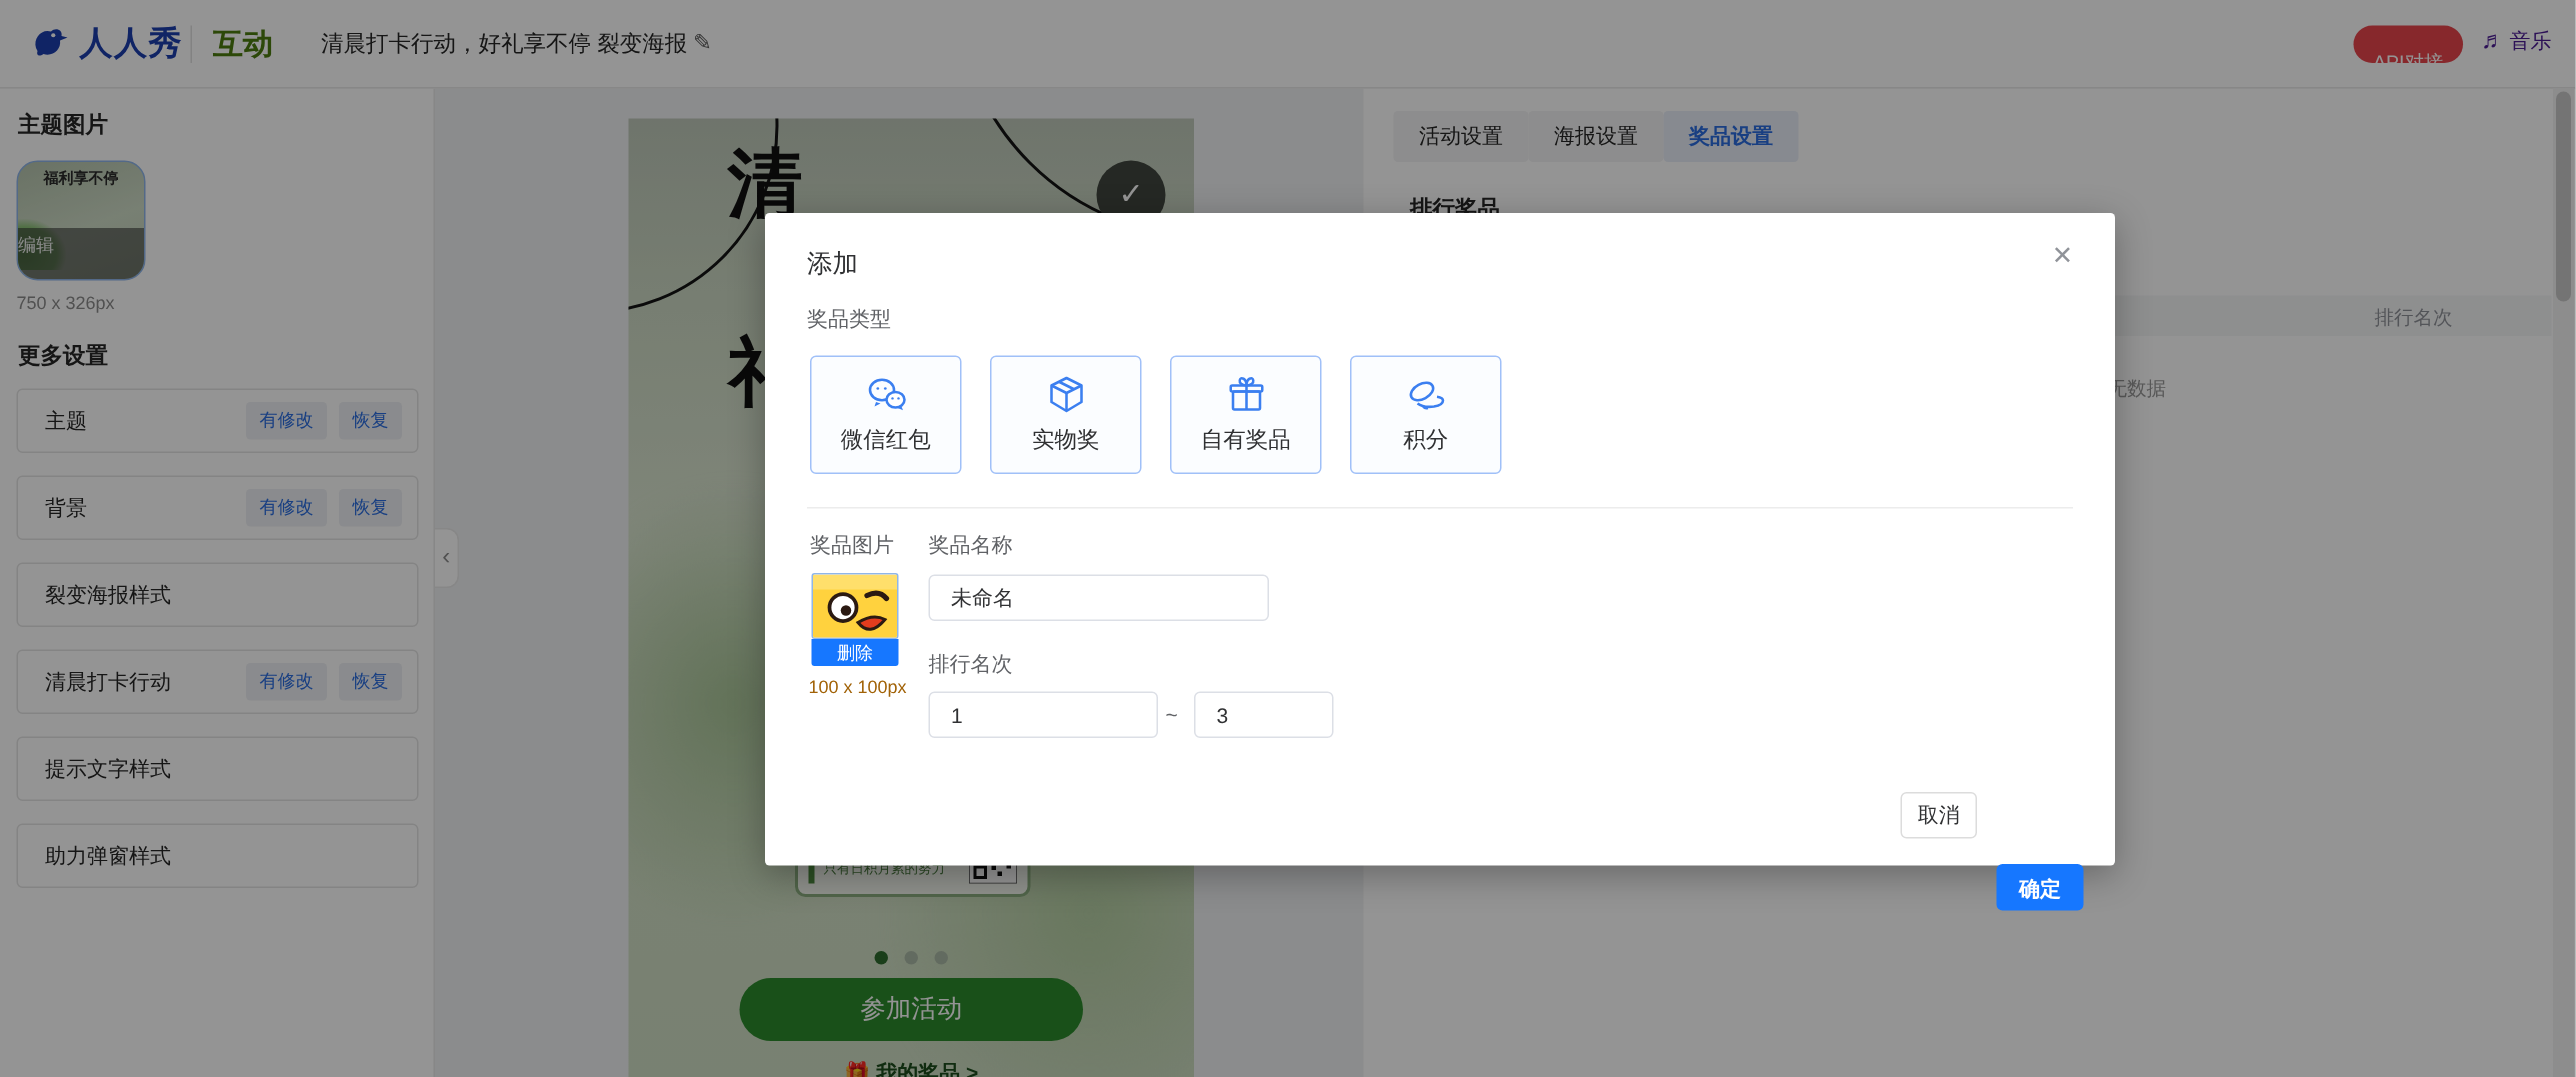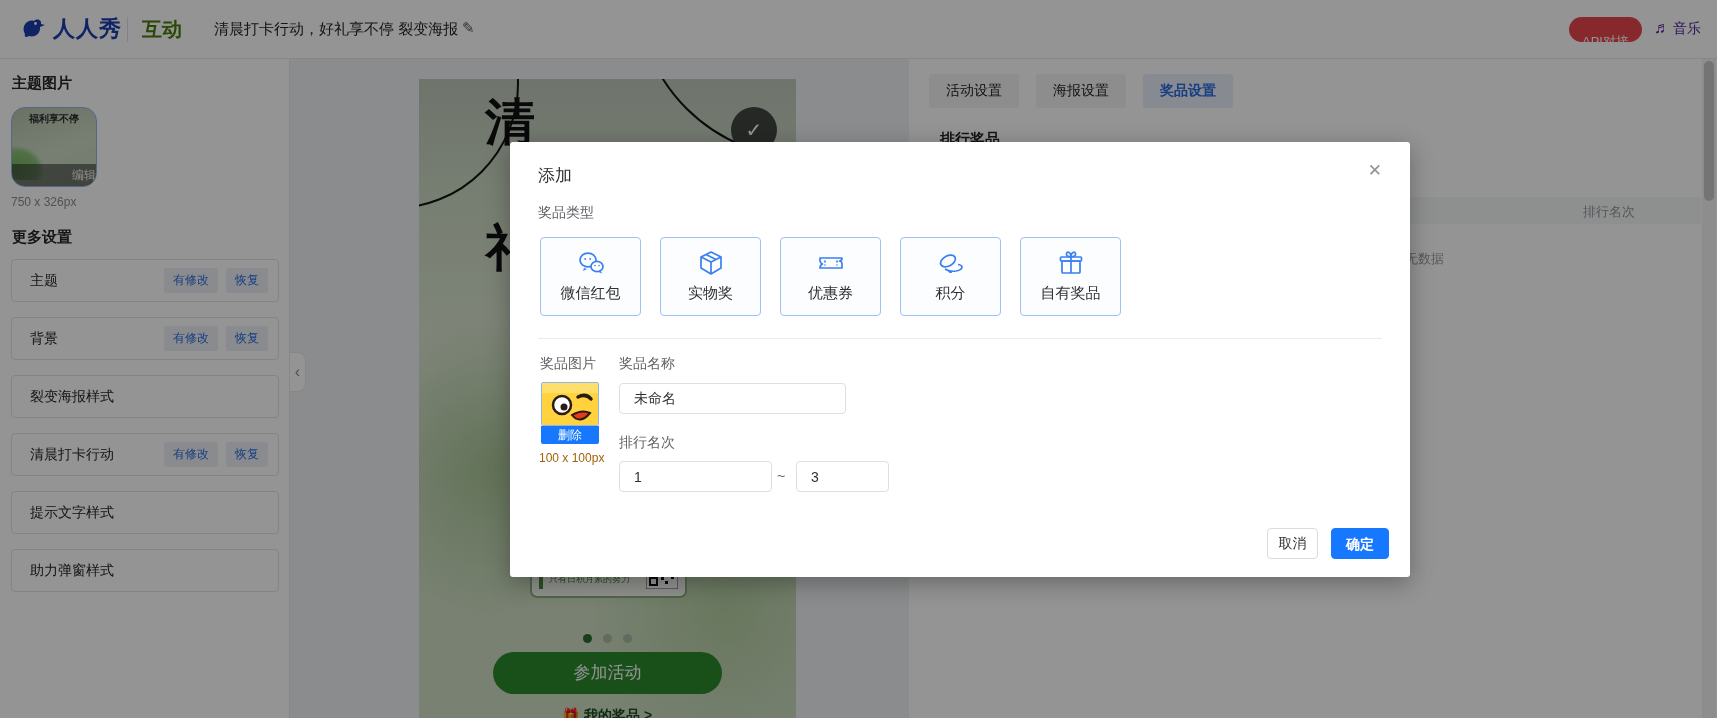--- a/index.html
+++ b/index.html
@@ -22,22 +22,22 @@
 
   
   .sidebar { position:absolute; left:0; top:59px; width:290px; height:659px;
     background:#fff; border-right:1px solid #e8e8e8; z-index:4; }
   .sb-h { position:absolute; left:12px; font-size:15px; font-weight:bold; color:#262626; }
   .thumb { position:absolute; left:11px; top:48px; width:86px; height:80px; border:1px solid #8fb6ea; border-radius:14px;
     background:linear-gradient(160deg,#b6c5ae 0%,#cfdcc7 55%,#c2d3b8 100%); overflow:hidden; cursor:pointer; }
   .thumb-cap { position:absolute; left:0; top:4px; width:100%; text-align:center; font-size:10px; font-weight:bold; color:#2b2b2b; }
   .thumb-leaf { position:absolute; left:-8px; bottom:6px; width:40px; height:34px;
     background:radial-gradient(ellipse at 30% 70%, #6fae5d 0%, #8cc178 55%, transparent 72%); }
-  .thumb-edit { position:absolute; left:0; bottom:0; width:100%; height:22px; background:rgba(40,40,40,.55);
-    color:#f0f0f0; font-size:12px; text-align:right; line-height:22px; }
+  .thumb-edit { position:absolute; left:0; bottom:0; width:100%; height:34px; background:rgba(40,40,40,.55);
+    color:#f0f0f0; font-size:12px; text-align:left; line-height:22px; }
   .thumb-size { position:absolute; left:11px; top:136px; font-size:12px; color:#8c8c8c; }
   .s-item { position:absolute; left:11px; width:268px; height:43px; border:1px solid #e4e4e4; border-radius:4px;
     display:flex; align-items:center; padding:0 10px 0 18px; cursor:pointer; background:#fff; }
   .s-item .lbl { font-size:14px; color:#262626; flex:1; }
   .chip { font-size:12px; color:#2b6de0; background:#eef0f4; border-radius:3px; padding:4px 9px; margin-left:8px; cursor:pointer; }
   .collapse-tab { position:absolute; left:290px; top:352px; width:16px; height:40px; background:#fff;
     border:1px solid #e8e8e8; border-left:none; border-radius:0 8px 8px 0; color:#8c8c8c;
     font-size:16px; line-height:38px; text-align:center; cursor:pointer; z-index:4; }
 
   
@@ -61,21 +61,21 @@
   .dots { position:absolute; left:0; top:555px; width:100%; display:flex; justify-content:center; gap:11px; }
   .dots span { width:9px; height:9px; border-radius:50%; background:#aab8a6; cursor:pointer; }
   .dots span.on { background:#2d6b2d; }
   .join-btn { position:absolute; left:74px; top:573px; width:229px; height:42px; border-radius:21px;
     background:#2b8a2b; color:#fdfdfd; font-size:17px; text-align:center; line-height:42px; cursor:pointer; }
   .my-prizes { position:absolute; left:0; top:628px; width:100%; text-align:center;
     font-size:14px; color:#1d4d1d; font-weight:bold; }
 
   
   .rpanel { position:absolute; left:909px; top:59px; width:808px; height:659px; background:#fff; }
-  .tabs { position:absolute; left:20px; top:15px; display:flex; gap:17px; }
+  .tabs { position:absolute; left:20px; top:15px; display:flex; }
   .tab { padding:8px 17px; font-size:14px; color:#262626; background:#f3f3f4; border-radius:3px; cursor:pointer; }
   .tab.active { background:#e9eef8; color:#2b6de0; font-weight:bold; }
   .rp-title { position:absolute; left:31px; top:71px; font-size:15px; font-weight:bold; color:#262626; }
   .rp-thead { position:absolute; left:20px; top:138px; width:772px; height:27px; background:#f5f6f7; }
   .rp-col1 { position:absolute; left:440px; top:144px; font-size:13px; color:#909399; }
   .rp-col2 { position:absolute; left:674px; top:144px; font-size:13px; color:#909399; }
   .rp-empty { position:absolute; left:496px; top:191px; font-size:13px; color:#999; }
   .scrollbar { position:absolute; left:1702px; top:59px; width:14px; height:659px; background:#f3f3f3; z-index:6; }
   .scroll-thumb { position:absolute; left:2px; top:2px; width:10px; height:140px; background:#c9c9c9; border-radius:5px; cursor:grab; }
 
@@ -99,21 +99,21 @@
   .img-size { position:absolute; left:29px; top:309px; font-size:12px; color:#a16207; }
   .m-input { position:absolute; height:31px; border:1px solid #dcdfe6; border-radius:4px; font-size:14px;
     color:#303133; padding:0 14px; outline:none; font-family:"Liberation Sans",sans-serif; background:#fff; }
   .name-input { left:109px; top:241px; width:227px; }
   .rank-from { left:109px; top:319px; width:153px; }
   .rank-to   { left:286px; top:319px; width:93px; }
   .tilde { position:absolute; left:267px; top:326px; font-size:14px; color:#606266; }
   .m-btn { position:absolute; top:386px; height:31px; border-radius:4px; font-size:14px; text-align:center;
     line-height:29px; cursor:pointer; }
   .btn-cancel { left:757px; width:51px; background:#fff; border:1px solid #dcdcdc; color:#303133; }
-  .btn-ok { left:821px; width:58px; background:#1677ff; border:1px solid #1677ff; color:#fff; font-weight:bold; line-height:31px; }
+  .btn-ok { left:821px; width:58px; background:#1677ff; border:1px solid #1677ff; color:#fff; font-weight:bold; line-height:31px;margin-top:48px; }
 </style>
 </head>
 <body>
 
 <div class="topbar">
   <div class="brand">
     <svg width="27" height="27" viewBox="0 0 27 27">
       <path d="M4 16 C2 9 8 3 14 5 C17 2 22 4 21 8 L25 9 L20 11 C21 17 15 22 9 20 C6 22 4 21 5 18 Z" fill="#1d3fae"></path>
       <circle cx="15.5" cy="7.5" r="1.4" fill="#fff"></circle>
     </svg>
@@ -246,42 +246,34 @@
       <svg width="28" height="26" viewBox="0 0 28 26" fill="none" stroke="#3b7ff0" stroke-width="1.7" stroke-linejoin="round">
         <path d="M14 2 L24 7 L24 18 L14 24 L4 18 L4 7 Z"></path>
         <path d="M4 7 L14 12 L24 7"></path>
         <path d="M14 12 L14 24"></path>
         <path d="M9 4.5 L19 9.5"></path>
       </svg>
       <span class="t-lbl">实物奖</span>
     </div>
     <div class="type-card">
       <svg width="28" height="26" viewBox="0 0 28 26" fill="none" stroke="#3b7ff0" stroke-width="1.7">
-        <path d="M3 8 L25 8 Q25 11 22.5 11 Q25 11 25 14 L25 18 L3 18 Q3 15 5.5 14 Q3 13 3 11 Z" stroke-linejoin="round"></path>
-        <path d="M8 10.5 L8 15.5" stroke-dasharray="2 2"></path>
-        <path d="M20 10.5 L20 15.5" stroke-dasharray="2 2"></path>
+        <rect x="5" y="11" width="18" height="12" rx="1"></rect>
+        <rect x="3.5" y="7" width="21" height="4" rx="1"></rect>
+        <path d="M14 7 L14 23"></path>
+        <path d="M14 7 Q9 6.5 9.5 3.5 Q10 1.5 12 2.5 Q14 3.5 14 7 Q14 3.5 16 2.5 Q18 1.5 18.5 3.5 Q19 6.5 14 7 Z"></path>
       </svg>
-      <span class="t-lbl">优惠券</span>
+      <span class="t-lbl">自有奖品</span>
     </div>
     <div class="type-card">
       <svg width="30" height="26" viewBox="0 0 30 26" fill="none" stroke="#3b7ff0" stroke-width="1.7">
         <ellipse cx="12" cy="11" rx="8" ry="5" transform="rotate(-28 12 11)"></ellipse>
         <path d="M9 19 Q13 22 20 21 Q26 20 26 17 Q26 15 22 14.5"></path>
         <path d="M13 20.5 Q13 22.5 16 22"></path>
       </svg>
       <span class="t-lbl">积分</span>
-    </div>
-    <div class="type-card">
-      <svg width="28" height="26" viewBox="0 0 28 26" fill="none" stroke="#3b7ff0" stroke-width="1.7">
-        <rect x="5" y="11" width="18" height="12" rx="1"></rect>
-        <rect x="3.5" y="7" width="21" height="4" rx="1"></rect>
-        <path d="M14 7 L14 23"></path>
-        <path d="M14 7 Q9 6.5 9.5 3.5 Q10 1.5 12 2.5 Q14 3.5 14 7 Q14 3.5 16 2.5 Q18 1.5 18.5 3.5 Q19 6.5 14 7 Z"></path>
-      </svg>
-      <span class="t-lbl">自有奖品</span>
     </div>
   </div>
 
   <div class="m-divider"></div>
 
   <div class="m-label" style="left:30px; top:213px;">奖品图片</div>
   <div class="m-label" style="left:109px; top:213px;">奖品名称</div>
 
   <div class="prize-thumb">
     <svg width="58" height="44" viewBox="0 0 58 44">

